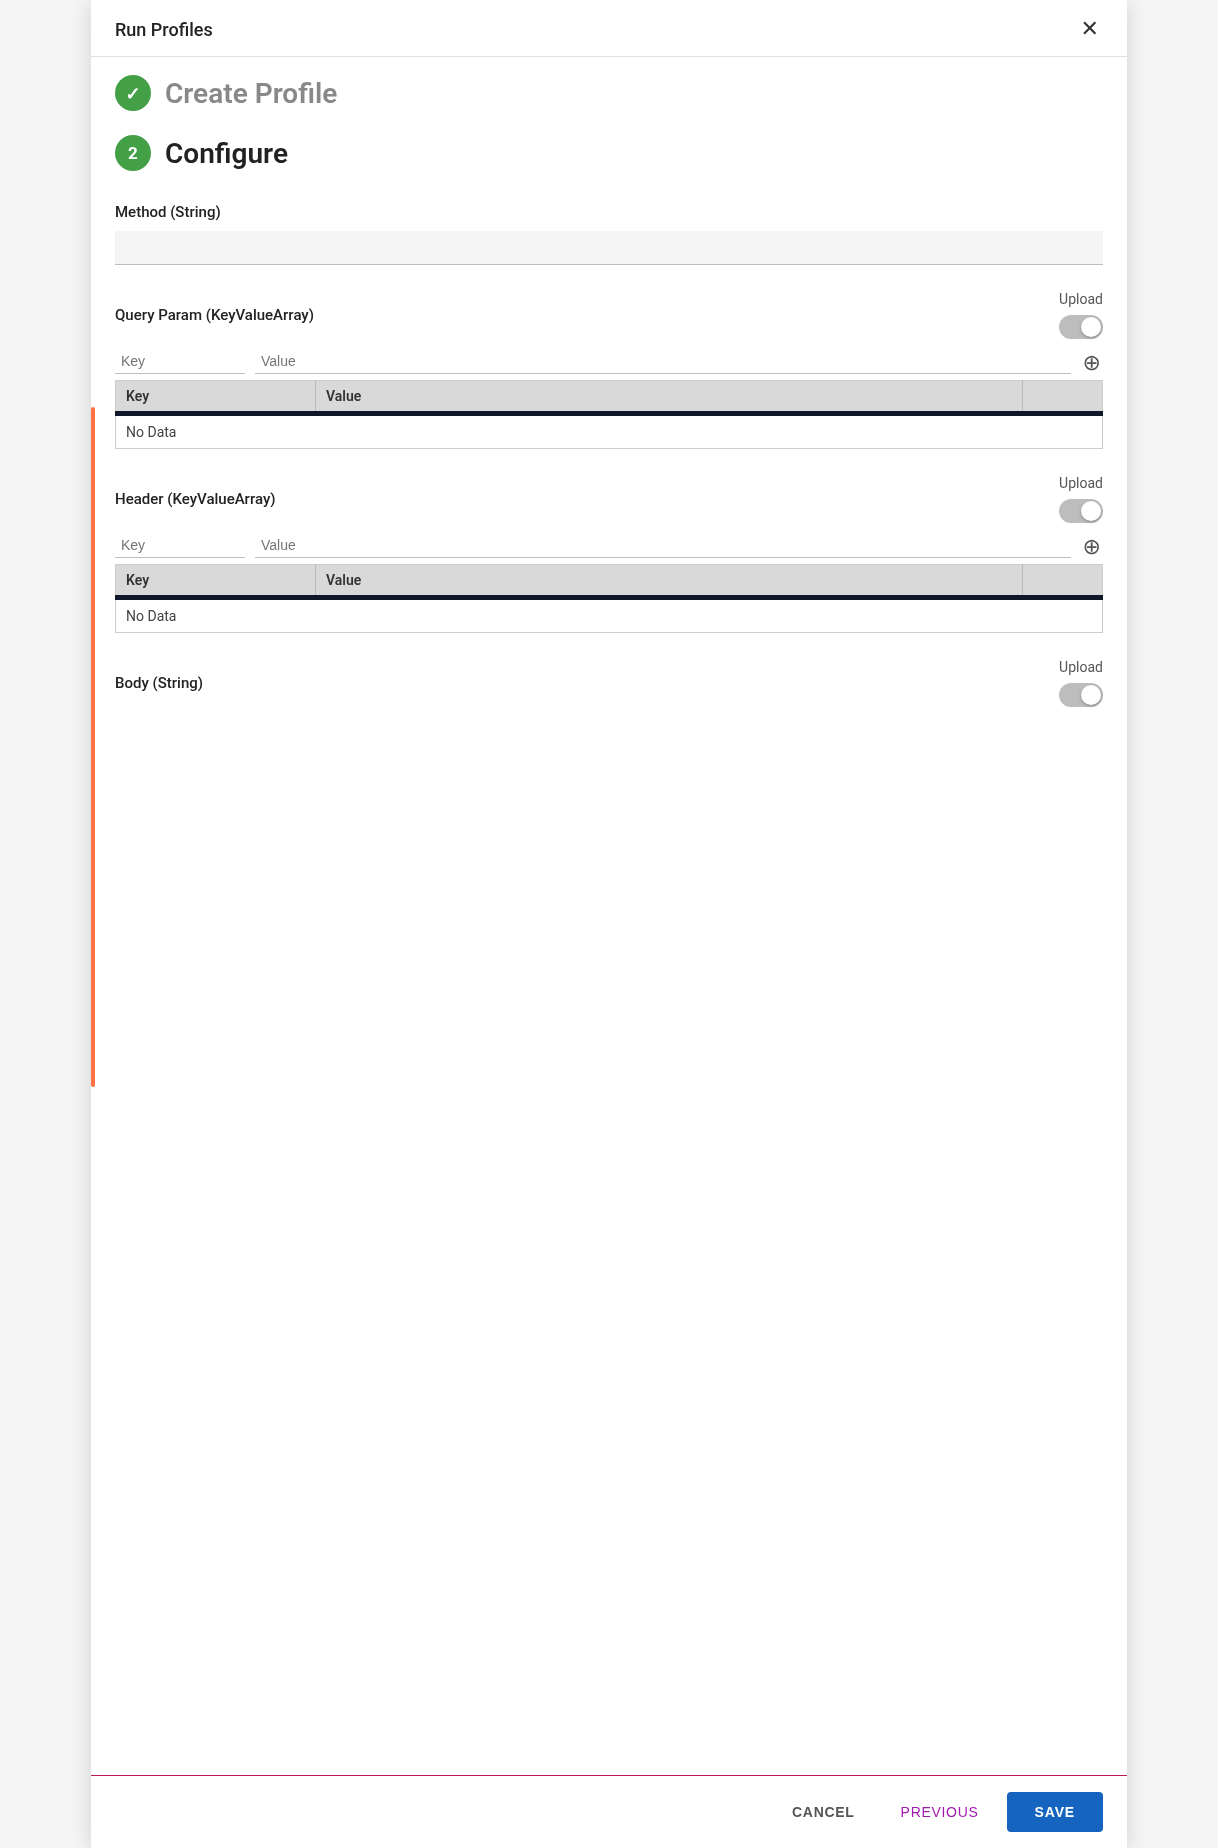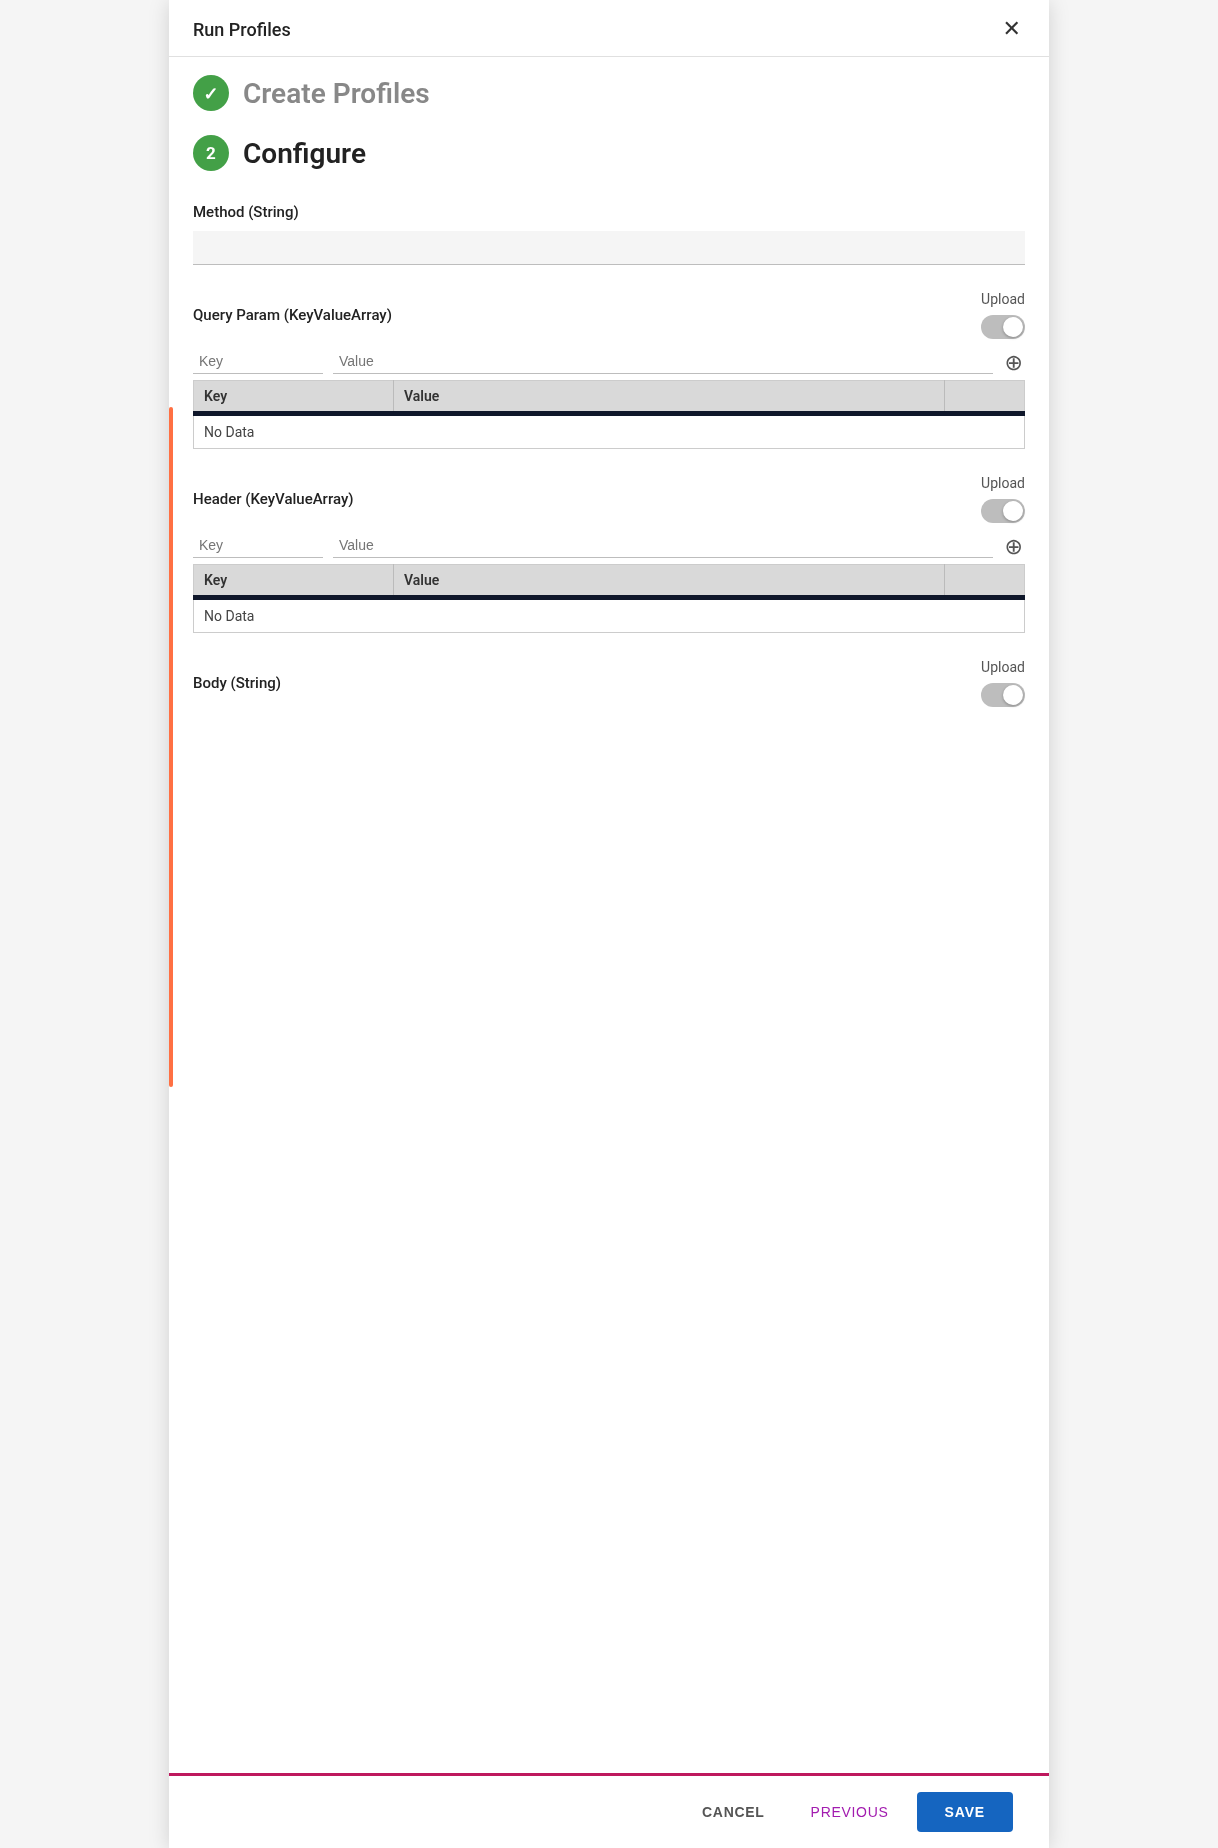--- a/index.html
+++ b/index.html
@@ -6,21 +6,21 @@
     body {
       font-family: -apple-system, BlinkMacSystemFont, 'Segoe UI', Roboto, sans-serif;
       background: #f5f5f5;
       display: flex;
       justify-content: center;
       align-items: flex-start;
       min-height: 100vh;
     }
     .modal {
       background: #fff;
-      width: 880px;
+      width: 1036px;
       min-height: 1848px;
       position: relative;
       display: flex;
       flex-direction: column;
       box-shadow: 0 2px 20px rgba(0,0,0,0.15);
     }
     .modal-header {
       display: flex;
       align-items: center;
       justify-content: space-between;
@@ -254,22 +254,22 @@
       margin-bottom: 18px;
     }
     .dropzone-text {
       font-size: 15px;
       color: #999;
     }
     .modal-footer {
       display: flex;
       align-items: center;
       justify-content: flex-end;
-      padding: 16px 36px;
-      border-top: 3px solid #be185d;
+      padding: 16px 24px;
+      border-top: 1px solid #be185d;
       gap: 10px;
       background: #fff;
     }
     .btn-cancel {
       background: none;
       border: none;
       font-size: 14px;
       font-weight: 600;
       color: #555;
       cursor: pointer;
@@ -312,21 +312,21 @@
   </div>
 
   <div class="modal-body" style="position:relative;">
 
     <div class="left-accent-bar"></div>
 
     <div class="step-row">
       <div class="step-badge done">
         <span class="checkmark">✓</span>
       </div>
-      <span class="step-label muted">Create Profiles</span>
+      <span class="step-label muted">Create Profile</span>
     </div>
 
     <div class="step-row" style="margin-bottom: 16px;">
       <div class="step-badge active">
         <span>2</span>
       </div>
       <span class="step-label">Configure</span>
     </div>
 
     <div class="section">

